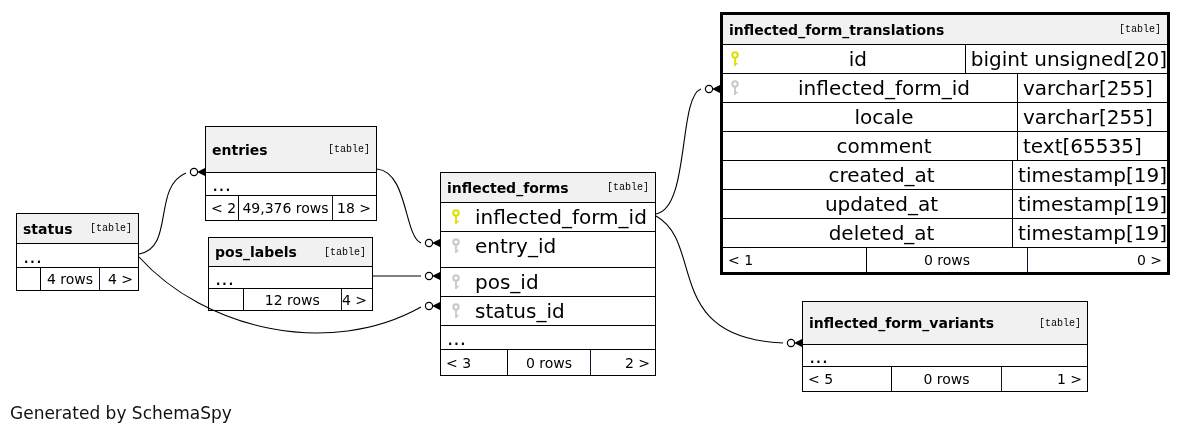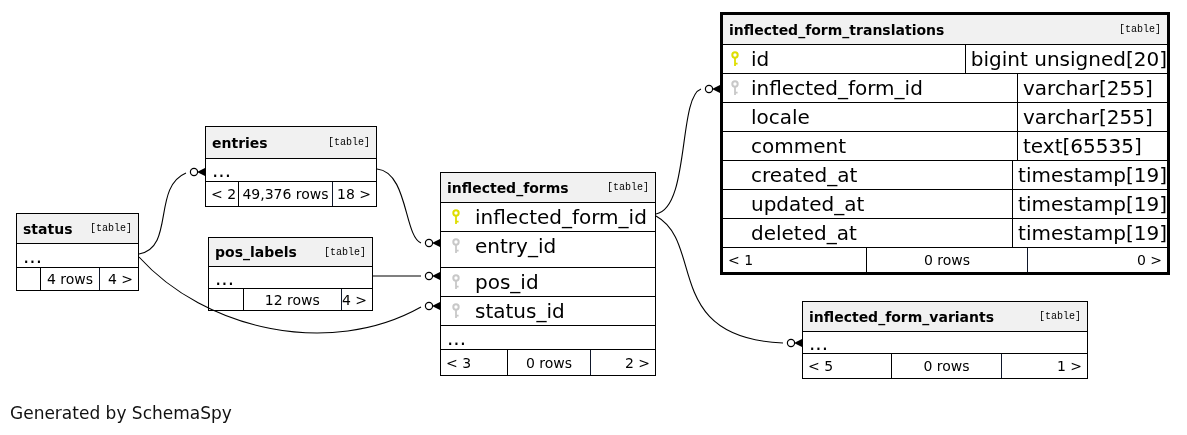--- a/index.html
+++ b/index.html
@@ -6,21 +6,21 @@
   body{
     width:1187px;height:435px;position:relative;background:#ffffff;
     font-family:"DejaVu Sans","Liberation Sans",sans-serif;color:#000;
     overflow:hidden;
   }
   .wires{position:absolute;left:0;top:0;z-index:3;pointer-events:none;}
   .dbtable{
     position:absolute;background:#fff;border:1px solid #000;
     box-sizing:border-box;z-index:2;
   }
-  .dbtable.focus{border-width:3px;}
+  .dbtable.focus{border-width:3px;text-align:center;}
   .thead{
     display:flex;justify-content:space-between;align-items:center;
     background:var(--header-bg,#f1f1f1);padding:0 6px;box-sizing:border-box;
     cursor:pointer;
   }
   .tname{font-weight:bold;font-size:14px;white-space:nowrap;}
   .ttag{font-size:10px;white-space:nowrap;padding-left:10px;font-family:Liberation Mono, monospace;}
   .trow{
     display:flex;align-items:center;font-size:20px;
     box-sizing:border-box;border-top:1px solid #000;background:#fff;
@@ -98,21 +98,21 @@
       <span>...</span>
     </div>
   <div class="tfoot" style="height:23px;">
     <span class="fl" style="width:23px;"></span>
     <span class="fc" style="width:60px;">4 rows</span>
     <span class="fr">4 &gt;</span>
   </div>
 </div>
 
 <div class="dbtable" style="left:205px;top:126px;width:172px;">
-  <div class="thead" style="height:31px;">
+  <div class="thead" style="height:45px;">
     <span class="tname">entries</span>
     <span class="ttag">[table]</span>
   </div>
   <div class="trow ellip" style="height:23px;">
       <span>...</span>
     </div>
   <div class="tfoot" style="height:25px;">
     <span class="fl" style="width:32px;">&lt; 2</span>
     <span class="fc" style="width:95px;">49,376 rows</span>
     <span class="fr">18 &gt;</span>
@@ -236,21 +236,21 @@
     <span class="ctype">timestamp[19]</span>
   </div>
   <div class="tfoot" style="height:25px;">
     <span class="fl" style="width:143px;">&lt; 1</span>
     <span class="fc" style="width:162px;">0 rows</span>
     <span class="fr">0 &gt;</span>
   </div>
 </div>
 
 <div class="dbtable" style="left:802px;top:301px;width:286px;">
-  <div class="thead" style="height:29px;gap:12px;">
+  <div class="thead" style="height:42px;gap:12px;">
     <span class="tname">inflected_form_variants</span>
     <span class="ttag">[table]</span>
   </div>
   <div class="trow ellip" style="height:22px;">
       <span>...</span>
     </div>
   <div class="tfoot" style="height:25px;">
     <span class="fl" style="width:88px;">&lt; 5</span>
     <span class="fc" style="width:111px;">0 rows</span>
     <span class="fr">1 &gt;</span>

